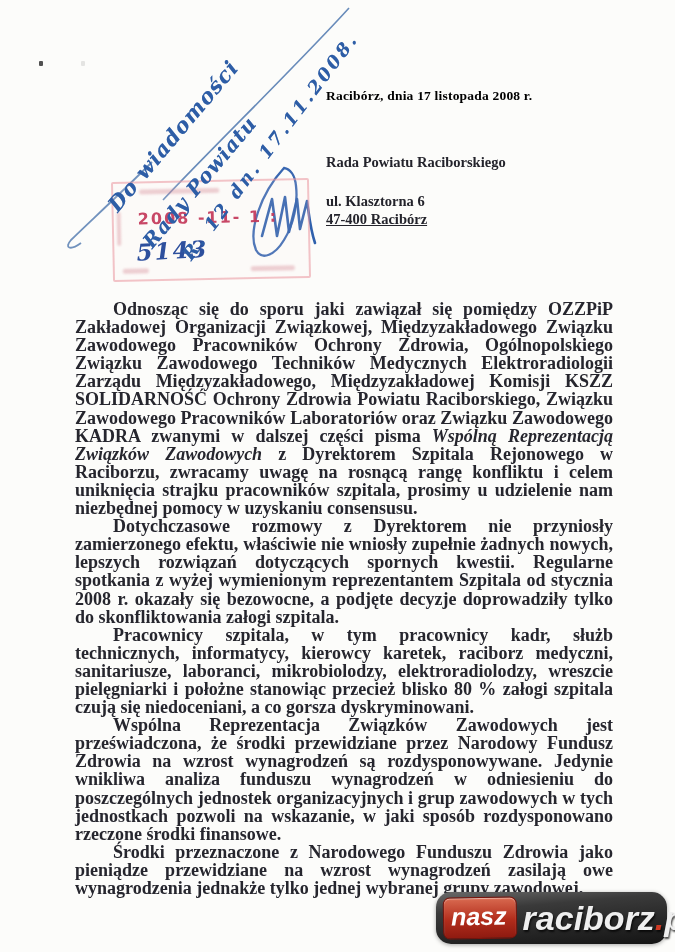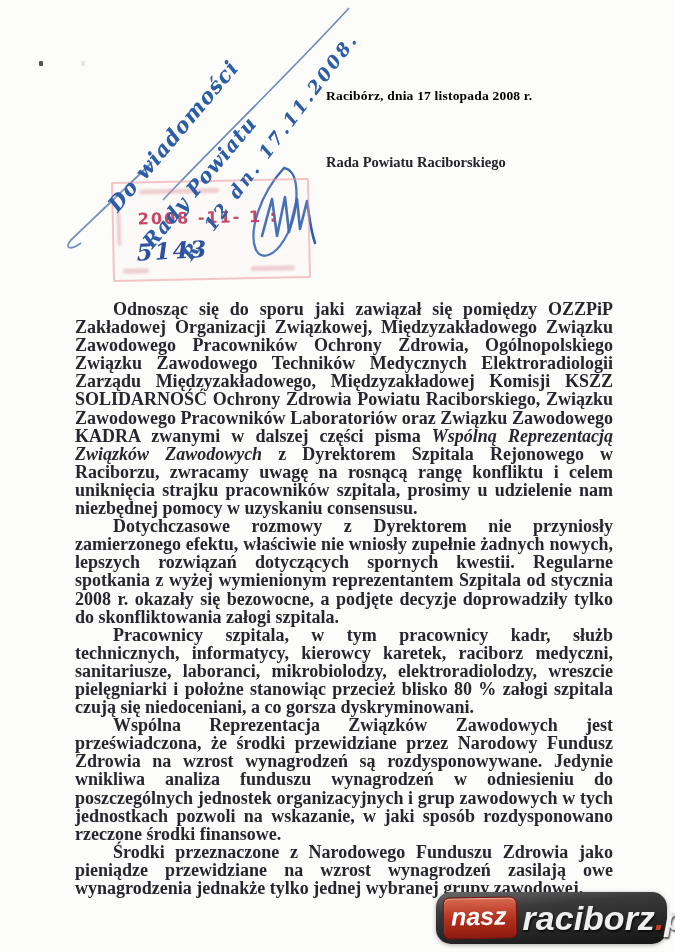--- a/index.html
+++ b/index.html
@@ -102,20 +102,22 @@
   </div>
 
   <div class="hw-line hw-line1">Do wiadomości</div>
   <div class="hw-line hw-line2">Rady Powiatu</div>
   <div class="hw-line hw-line3">R. 12 dn. 17.11.2008.</div>
 
   <div class="dateline">Racibórz, dnia 17 listopada 2008 r.</div>
 
   <div class="recipient">
     <div class="name">Rada Powiatu Raciborskiego</div>
+    <div class="street">ul. Klasztorna 6</div>
+    <div class="city">47-400 Racibórz</div>
   </div>
 
   <div class="letter-body">
     <p><span>Odnosząc się do sporu jaki zawiązał się pomiędzy OZZPiP Zakładowej Organizacji Związkowej, Międzyzakładowego Związku Zawodowego Pracowników Ochrony Zdrowia, Ogólnopolskiego Związku Zawodowego Techników Medycznych Elektroradiologii Zarządu Międzyzakładowego, Międzyzakładowej Komisji KSZZ SOLIDARNOŚĆ Ochrony Zdrowia Powiatu Raciborskiego, Związku Zawodowego Pracowników Laboratoriów oraz Związku Zawodowego KADRA zwanymi w dalszej części pisma </span><em>Wspólną Reprezentacją Związków Zawodowych</em><span> z Dyrektorem Szpitala Rejonowego w Raciborzu, zwracamy uwagę na rosnącą rangę konfliktu i celem uniknięcia strajku pracowników szpitala, prosimy u udzielenie nam niezbędnej pomocy w uzyskaniu consensusu.</span></p>
     <p>Dotychczasowe rozmowy z Dyrektorem nie przyniosły zamierzonego efektu, właściwie nie wniosły zupełnie żadnych nowych, lepszych rozwiązań dotyczących spornych kwestii. Regularne spotkania z wyżej wymienionym reprezentantem Szpitala od stycznia 2008 r. okazały się bezowocne, a podjęte decyzje doprowadziły tylko do skonfliktowania załogi szpitala.</p>
     <p><span>Pracownicy szpitala, w tym pracownicy kadr, służb technicznych, informatycy, kierowcy karetek, raciborz medyczni, sanitariusze, laboranci, mikrobiolodzy, elektroradiolodzy, wreszcie pielęgniarki i położne stanowiąc przecież blisko </span><b>80 %</b><span> załogi szpitala czują się niedoceniani, a co gorsza dyskryminowani.</span></p>
     <p>Wspólna Reprezentacja Związków Zawodowych jest przeświadczona, że środki przewidziane przez Narodowy Fundusz Zdrowia na wzrost wynagrodzeń są rozdysponowywane. Jedynie wnikliwa analiza funduszu wynagrodzeń w odniesieniu do poszczególnych jednostek organizacyjnych i grup zawodowych w tych jednostkach pozwoli na wskazanie, w jaki sposób rozdysponowano rzeczone środki finansowe.</p>
     <p>Środki przeznaczone z Narodowego Funduszu Zdrowia jako pieniądze przewidziane na wzrost wynagrodzeń zasilają owe wynagrodzenia jednakże tylko jednej wybranej grupy zawodowej.</p>
   </div>
 

